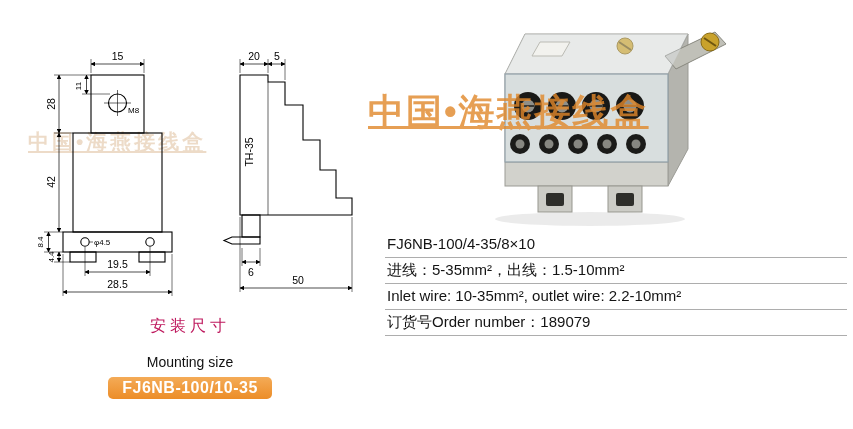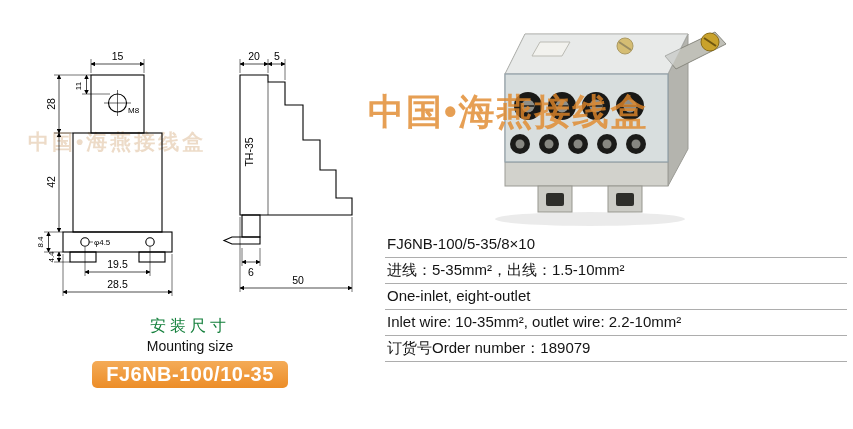--- a/index.html
+++ b/index.html
@@ -7,28 +7,28 @@
         font-family:"Liberation Sans","DejaVu Sans",sans-serif;color:#141414;}
   svg text{font-family:"Liberation Sans","DejaVu Sans",sans-serif;fill:#000;}
   .edge{stroke:#000;stroke-width:1.1;fill:none;}
   .thin{stroke:#000;stroke-width:0.6;}
   .ext{stroke:#000;stroke-width:0.55;}
   .dim{stroke:#000;stroke-width:0.7;}
   text.d{font-size:10.5px;}
   text.s{font-size:8px;}
   .drawing-svg{position:absolute;left:10px;top:30px;}
   .photo-svg{position:absolute;left:460px;top:14px;}
-  .wm{position:absolute;font-weight:bold;pointer-events:none;white-space:nowrap;}
+  .wm{position:absolute;font-weight:bold;pointer-events:none;white-space:nowrap;text-decoration:underline;}
   .wm-left{left:28px;top:128px;font-size:21px;letter-spacing:3px;color:#c9955a;opacity:0.33;}
   .wm-right{left:368px;top:88px;font-size:36px;letter-spacing:2px;color:#e1882a;opacity:0.8;}
   .caption{position:absolute;left:92px;top:316px;width:196px;text-align:center;}
-  .caption-cn{font-size:16px;letter-spacing:4px;color:#15803d;}
-  .caption-en{font-size:14px;margin-top:1px;color:#111;}
+  .caption-cn{font-size:16px;letter-spacing:4px;color:#be185d;}
+  .caption-en{font-size:14px;margin-top:17px;color:#111;}
   .badge{display:inline-block;margin-top:7px;padding:2px 14px;border-radius:5px;
-         background:linear-gradient(#f4ab57,#ec8d28);color:#fff;font-weight:bold;font-size:20px;
+         background:linear-gradient(#f4ab57,#ec8d28);color:#fff;font-weight:bold;font-size:16px;
          letter-spacing:0.5px;}
   .specs{position:absolute;left:385px;top:232px;width:462px;}
   .spec-row{border-bottom:1px solid #adadad;padding:3px 2px 4px 2px;font-size:15px;min-height:18px;
             line-height:18px;color:#141414;}
 </style>
 </head>
 <body>
 
 <div class="page">
 
@@ -190,20 +190,19 @@
       <rect x="78" y="172" width="34" height="26" fill="#ccccc6" stroke="#97978f"></rect>
       <rect x="86" y="179" width="18" height="13" rx="2" fill="#2e2e2a"></rect>
       <rect x="148" y="172" width="34" height="26" fill="#ccccc6" stroke="#97978f"></rect>
       <rect x="156" y="179" width="18" height="13" rx="2" fill="#2e2e2a"></rect>
     </g>
   </svg>
 
   <div class="wm wm-right">中国•海燕接线盒</div>
 
   <div class="specs">
-    <div class="spec-row">FJ6NB-100/5-35/8×10</div>
+    <div class="spec-row">FJ6NB-100/4-35/8×10</div>
     <div class="spec-row">进线：5-35mm²，出线：1.5-10mm²</div>
-    <div class="spec-row">One-inlet, eight-outlet</div>
     <div class="spec-row">Inlet wire: 10-35mm², outlet wire: 2.2-10mm²</div>
     <div class="spec-row">订货号Order number：189079</div>
   </div>
 
 </div>
 
 </body></html>

